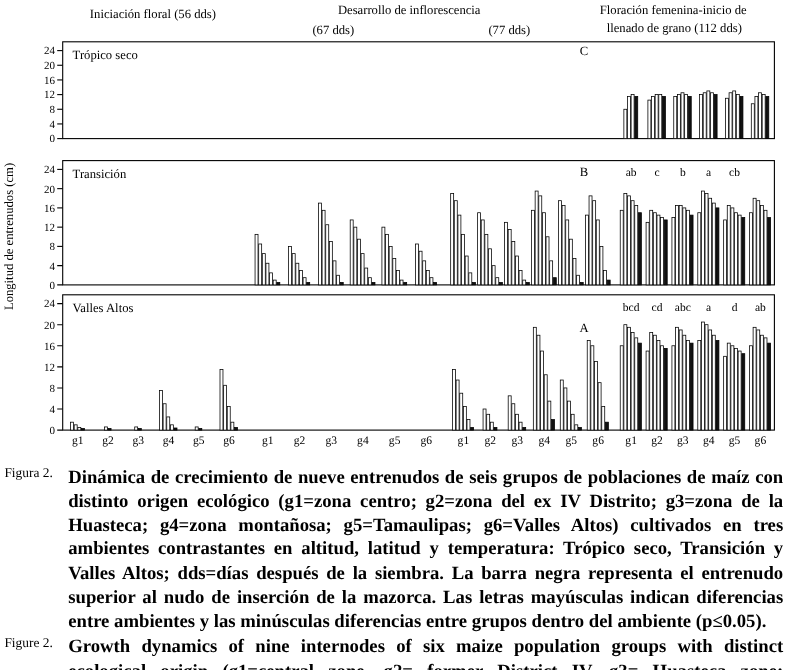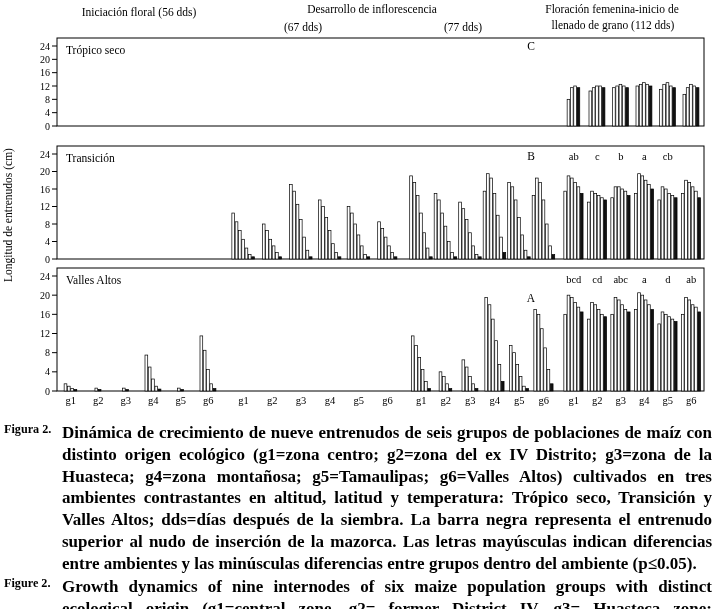--- a/index.html
+++ b/index.html
@@ -4,21 +4,21 @@
 <style>
   html, body { margin: 0; padding: 0; background: #fff; }
   .page {
     width: 719px; height: 609px; background: #fff; overflow: hidden;
     font-family: "Liberation Serif", serif; color: #000; position: relative;
   }
   svg text { font-family: "Liberation Serif", serif; fill: #000; }
   .captions { padding: 5px 5px 0 4px; }
   .caption-row { display: flex; margin-bottom: 2px; }
   .caption-label {
-    flex: 0 0 58px; font-weight: bold; font-size: 12.2px; line-height: 1.28;
+    flex: 0 0 58px; font-weight: normal; font-size: 12.2px; line-height: 1.28;
   }
   .caption-text {
     flex: 1; font-weight: bold; font-size: 17px; line-height: 1.28;
     text-align: justify; padding-right: 2px;
   }
 </style>
 </head>
 <body>
 
 <div class="page">

